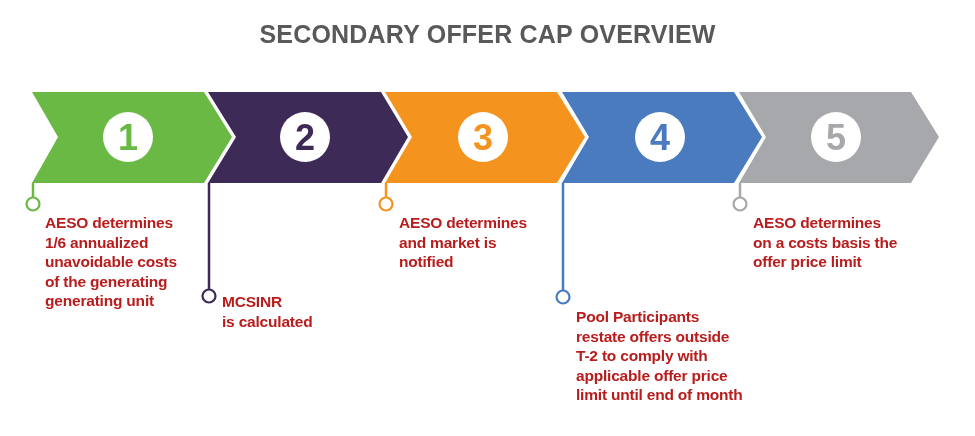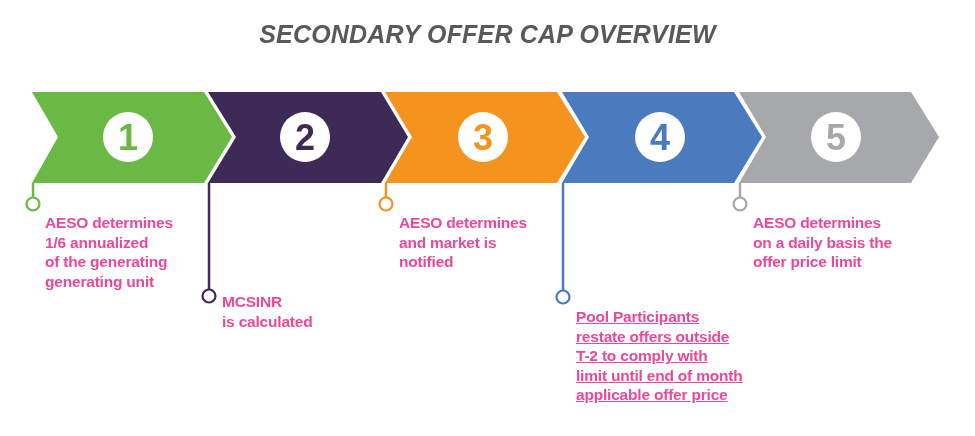--- a/index.html
+++ b/index.html
@@ -1,24 +1,24 @@
 <!DOCTYPE html>
 <html><head>
 <meta charset="utf-8">
 <style>
   html, body { margin: 0; padding: 0; background: #ffffff; }
   body { width: 975px; height: 436px; position: relative; overflow: hidden;
          font-family: "Liberation Sans", "DejaVu Sans", sans-serif; }
   .title { position: absolute; left: 0; top: 20px; width: 975px; text-align: center;
            font-family: "Liberation Sans", sans-serif; font-weight: bold;
-           font-size: 25px; color: #58595b; letter-spacing: 0.2px; font-style: italic; }
+           font-size: 25px; color: #58595b; letter-spacing: 0.2px; }
   svg.flow { position: absolute; left: 0; top: 0; }
   .num { font-family: "Liberation Sans", sans-serif; font-weight: bold; font-size: 36px; }
   .desc { position: absolute; font-family: "Liberation Sans", sans-serif; font-weight: bold;
-          font-size: 15.5px; line-height: 19.5px; color: #ec4899; letter-spacing: -0.2px; }
+          font-size: 15.5px; line-height: 19.5px; color: #b91c1c; letter-spacing: -0.2px; }
   .desc span { display: block; white-space: nowrap; }
 </style>
 </head>
 <body>
 
 <div class="title">SECONDARY OFFER CAP OVERVIEW</div>
 
 <svg class="flow" width="975" height="436" viewBox="0 0 975 436">
 
   <g>
@@ -69,40 +69,41 @@
   </g>
   <g>
     <line x1="740" y1="183" x2="740" y2="197" stroke="#a7a8ab" stroke-width="2.5"></line>
     <circle cx="740" cy="204" r="6.5" fill="#ffffff" stroke="#a7a8ab" stroke-width="2.2"></circle>
   </g>
 </svg>
 
 <div class="desc" style="left:45px; top:213px;">
   <span>AESO determines</span>
   <span>1/6 annualized</span>
+  <span>unavoidable costs</span>
   <span>of the generating</span>
   <span>generating unit</span>
 </div>
 
 <div class="desc" style="left:222px; top:292px;">
   <span>MCSINR</span>
   <span>is calculated</span>
 </div>
 
 <div class="desc" style="left:399px; top:213px;">
   <span>AESO determines</span>
   <span>and market is</span>
   <span>notified</span>
 </div>
 
-<div class="desc" style="left:576px; top:307px;text-decoration:underline;">
+<div class="desc" style="left:576px; top:307px;">
   <span>Pool Participants</span>
   <span>restate offers outside</span>
   <span>T-2 to comply with</span>
+  <span>applicable offer price</span>
   <span>limit until end of month</span>
-  <span>applicable offer price</span>
 </div>
 
 <div class="desc" style="left:753px; top:213px;">
   <span>AESO determines</span>
-  <span>on a daily basis the</span>
+  <span>on a costs basis the</span>
   <span>offer price limit</span>
 </div>
 
 </body></html>

